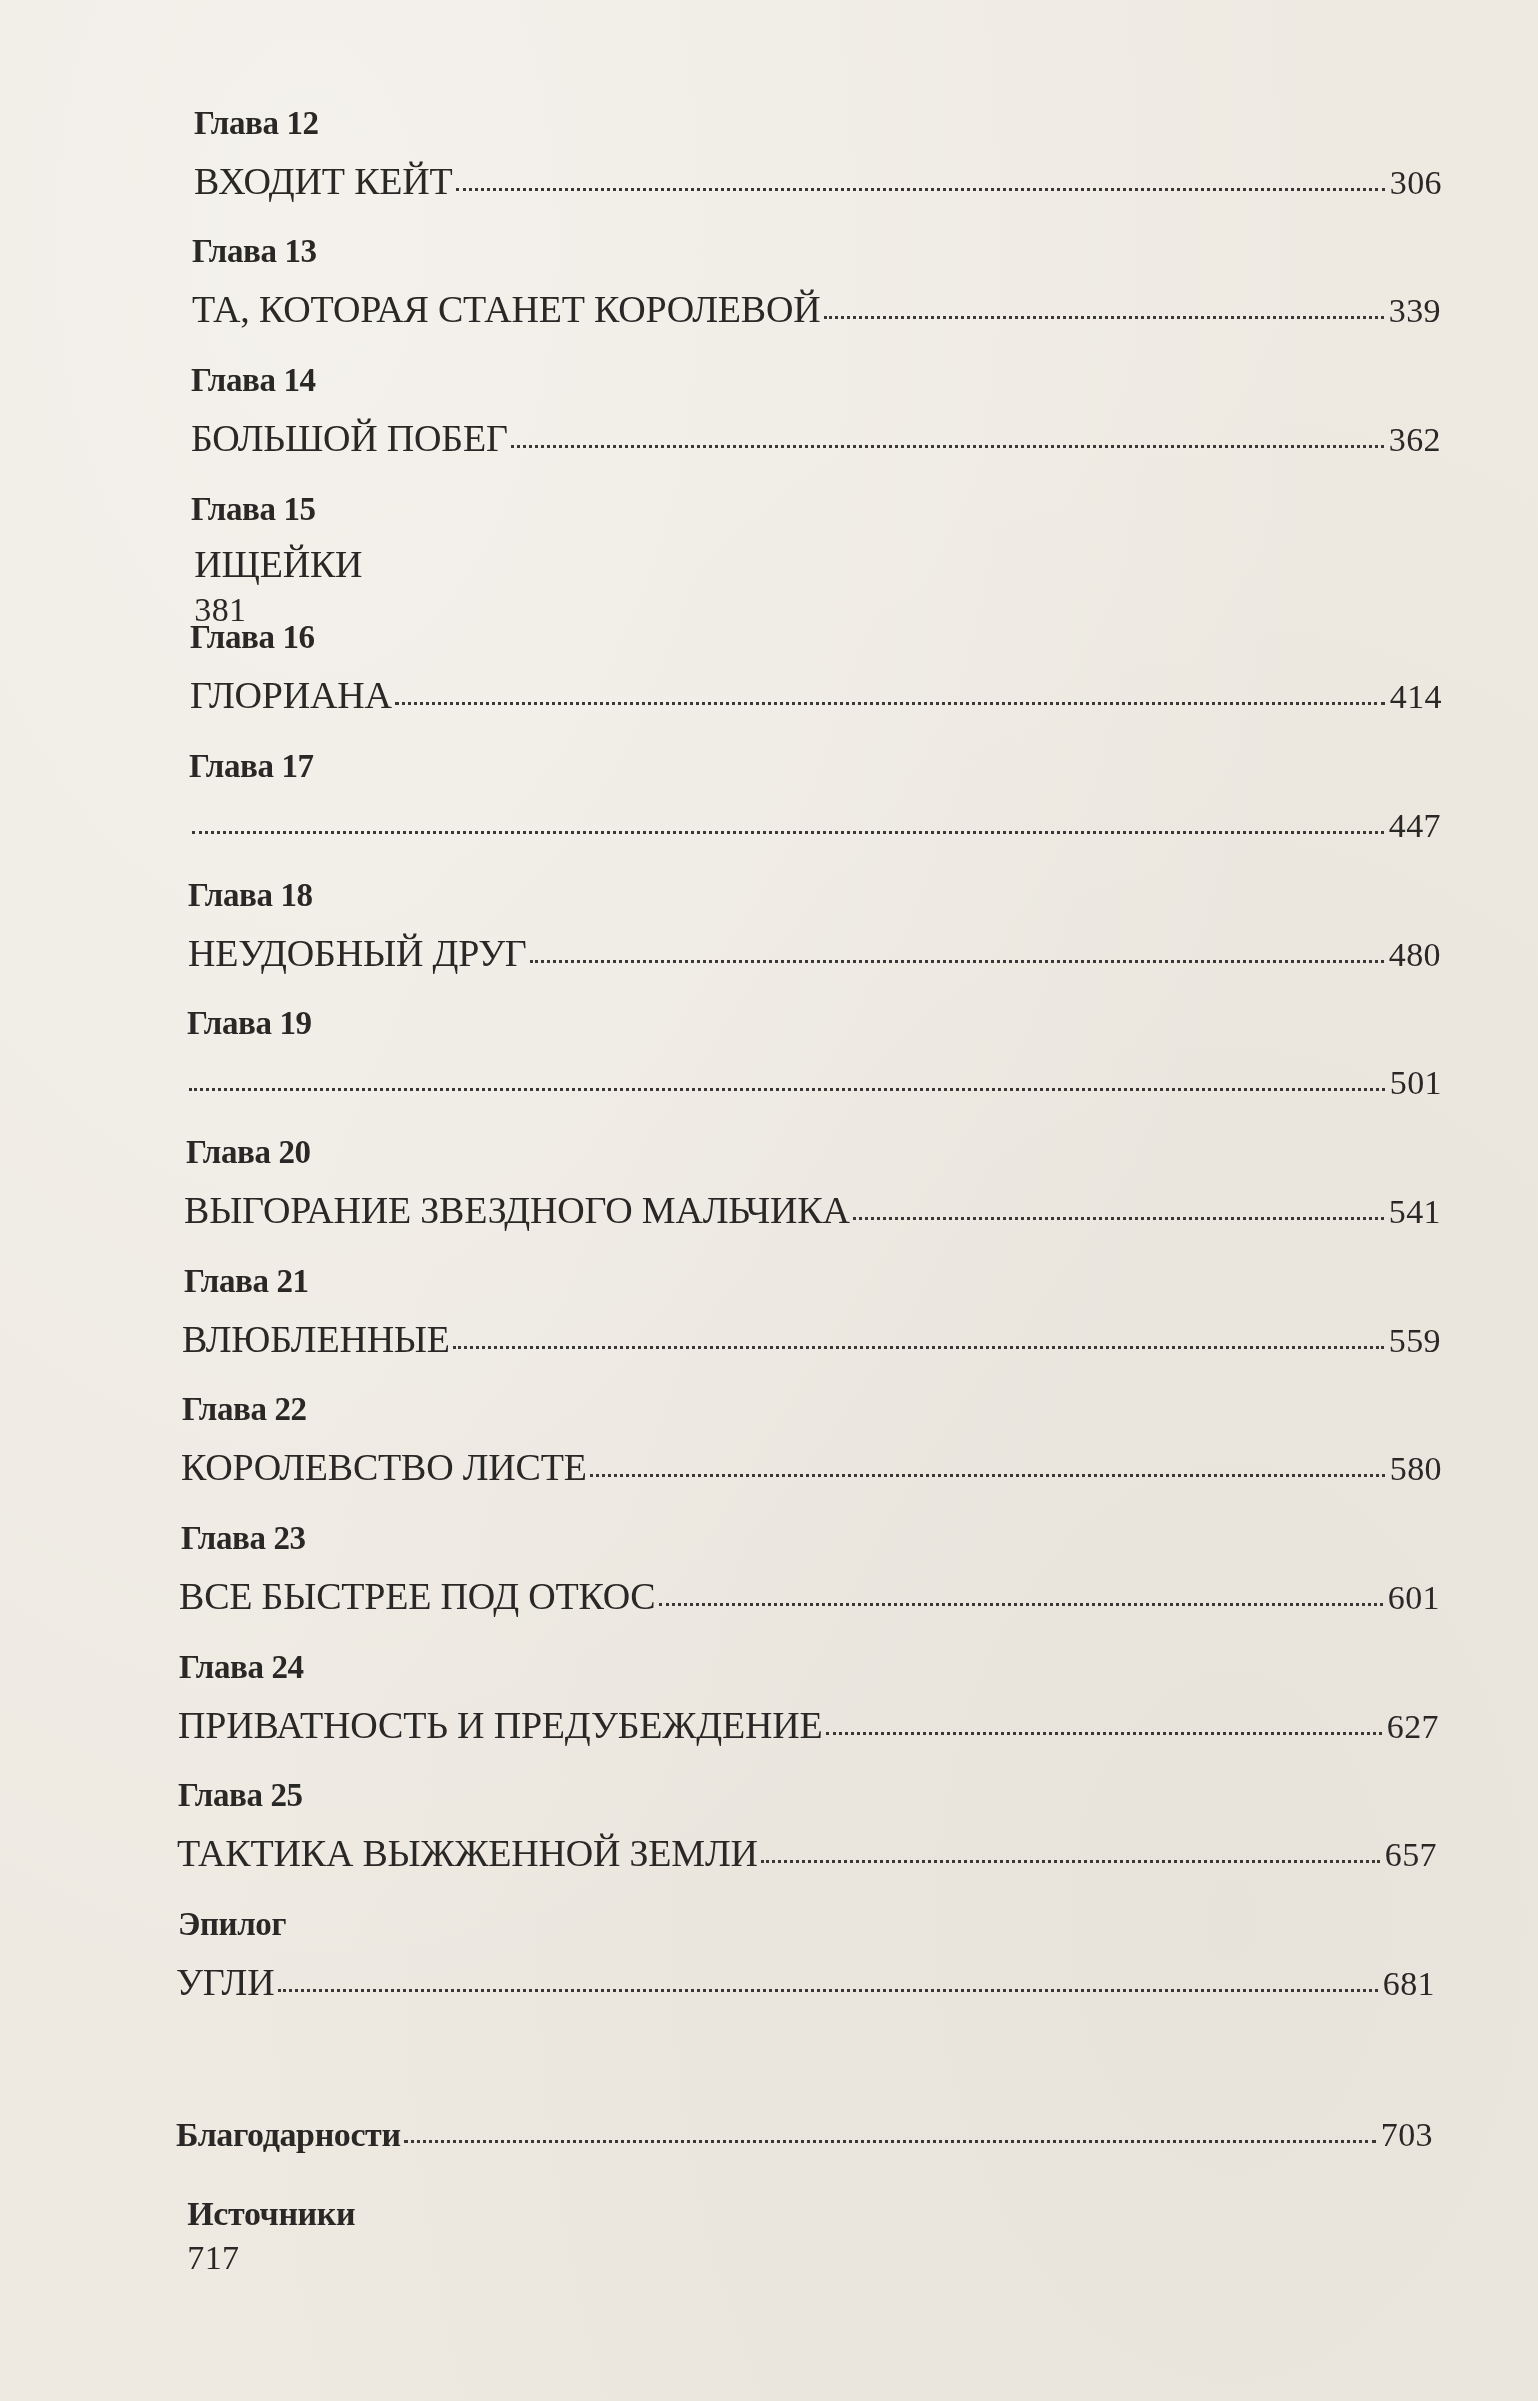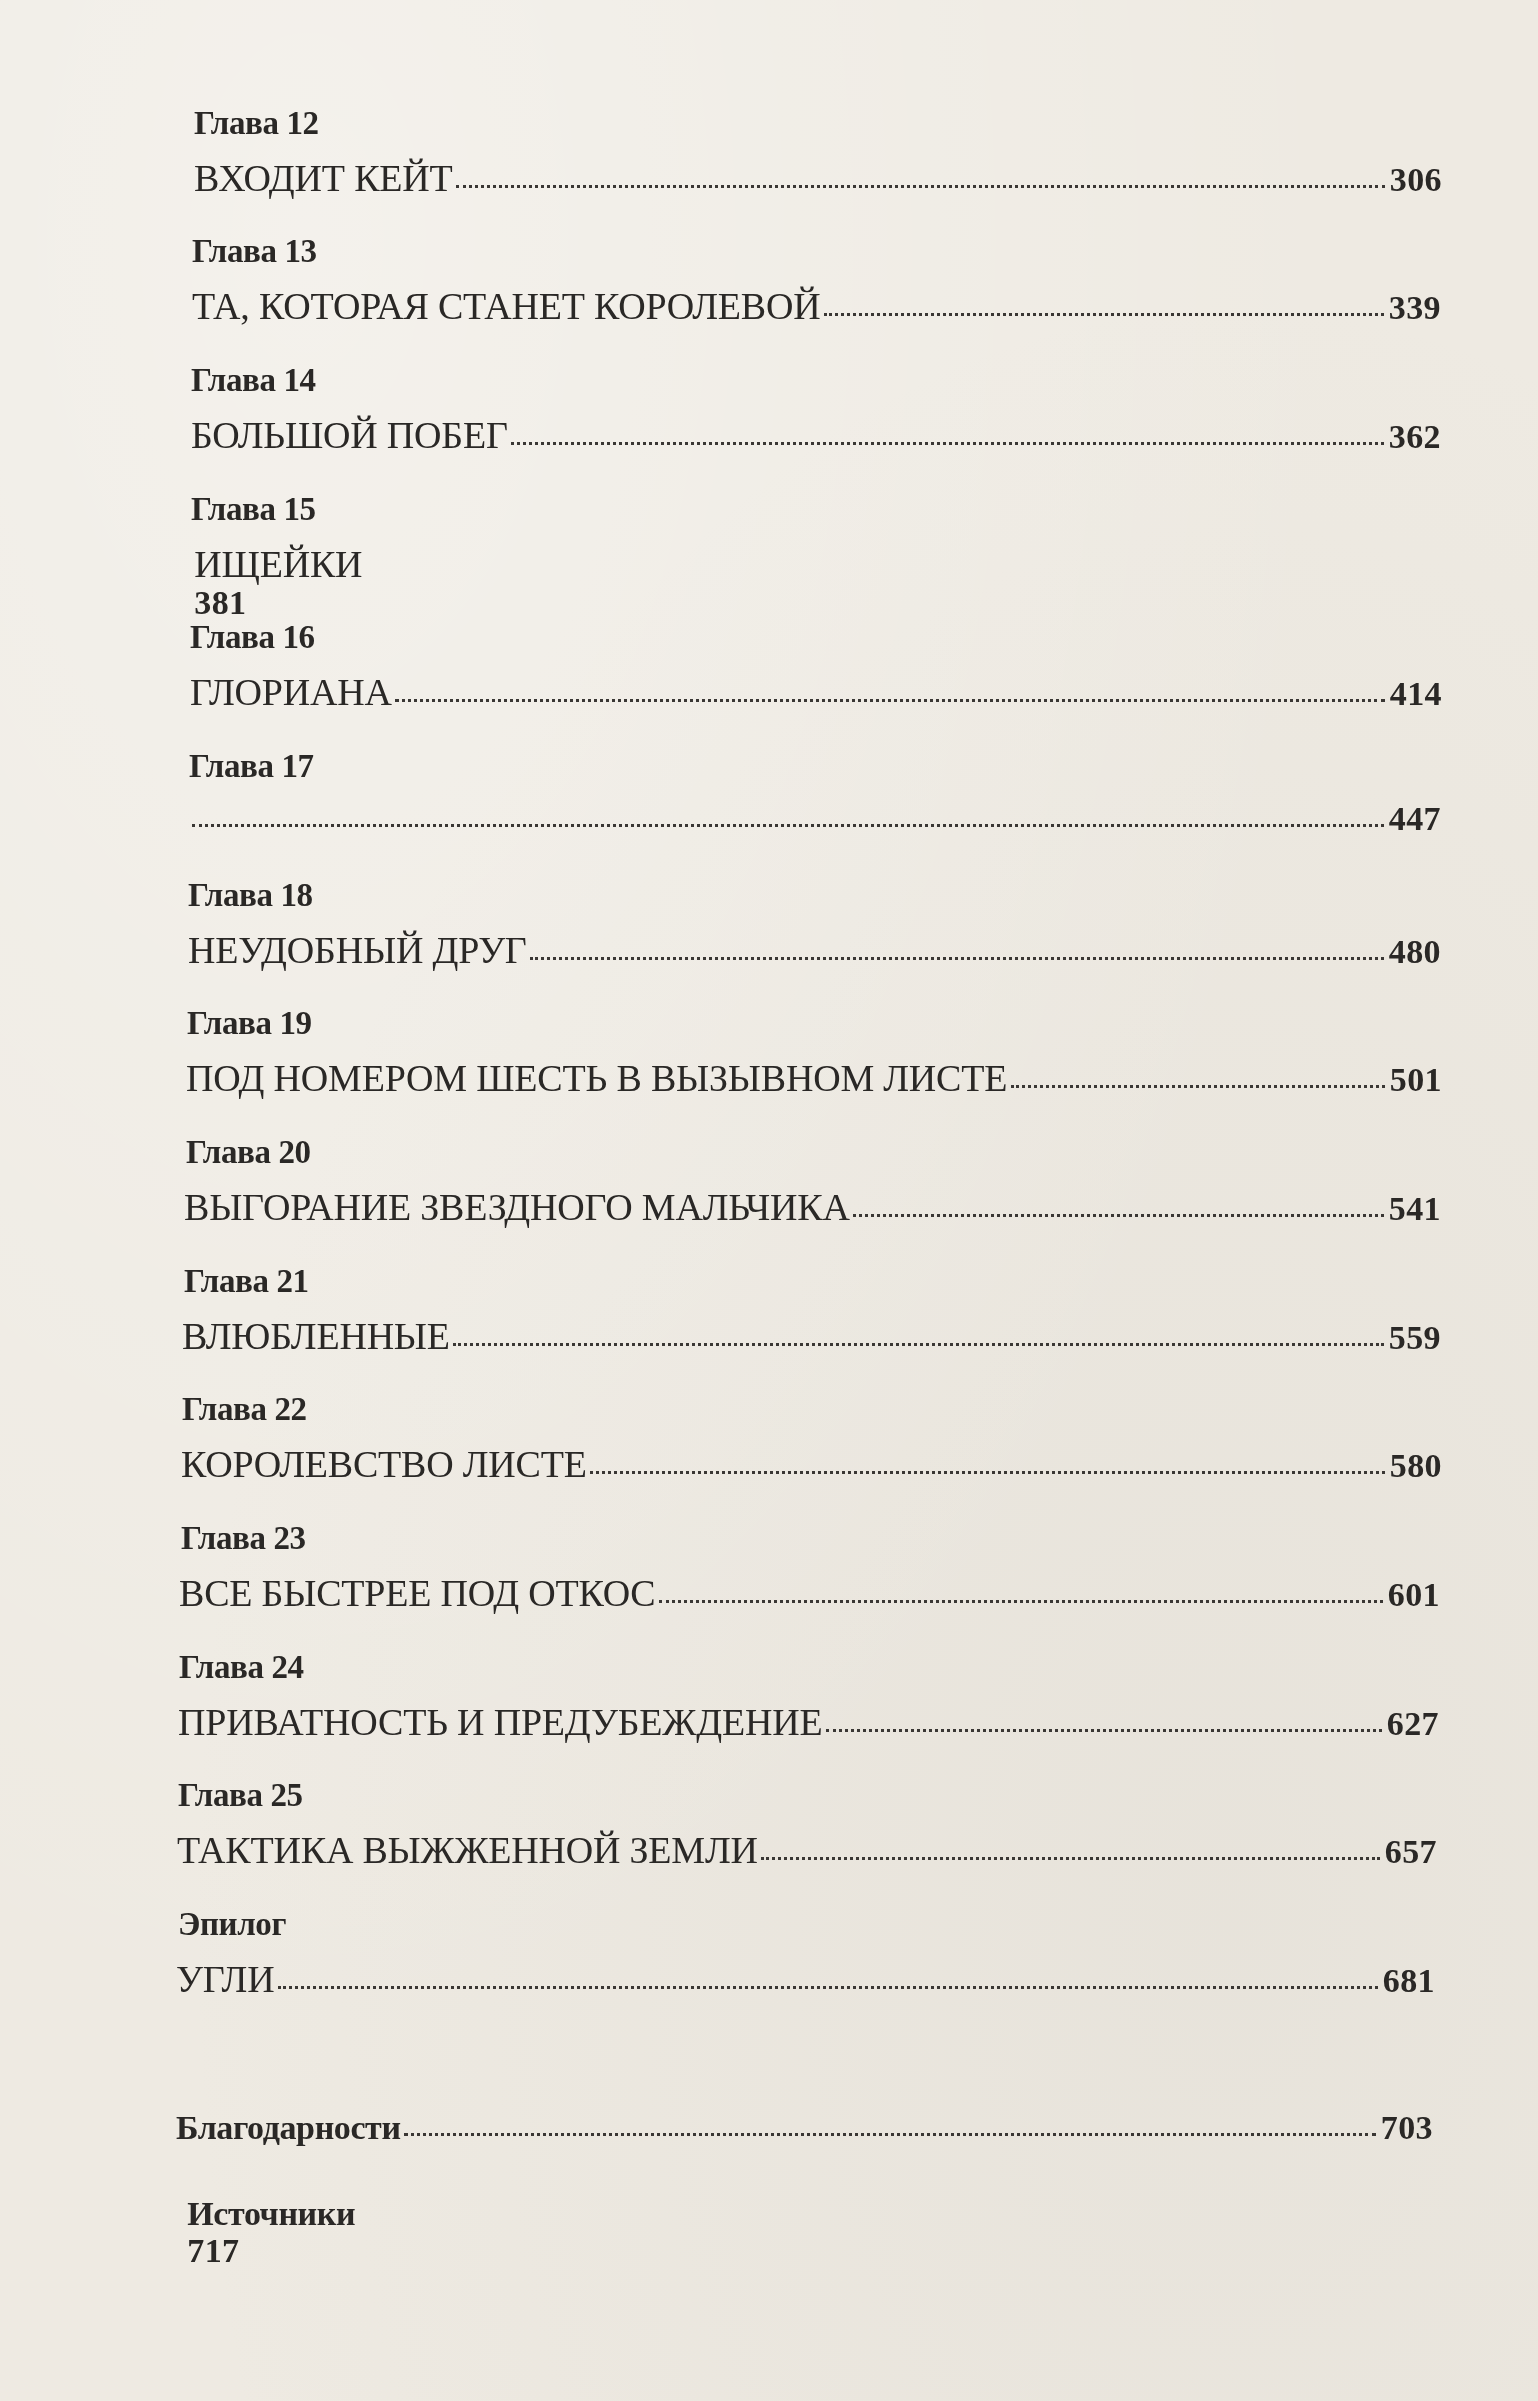--- a/index.html
+++ b/index.html
@@ -61,24 +61,25 @@
     .leader {
       flex: 1;
       margin: 0 4.9px 0 3.3px;
       border-bottom: 3.3px dotted #3a3734;
       height: 0;
       align-self: baseline;
       position: relative;
       top: -3.3px;
     }
     .page {
-      font-weight: bold;
+      font-weight: normal;
       font-size: 34px;
       line-height: 1;
       letter-spacing: 0.4px;
+      margin-top: 7px;
     }
   </style>
 </head>
 <body>
 
 <div class="paper"></div>
 
 <div class="toc">
 
   <div class="entry" style="top:0">
@@ -139,21 +140,20 @@
     <div class="line" style="left:188px;top:931px;width:1253px;">
       <span class="title">НЕУДОБНЫЙ ДРУГ</span>
       <span class="leader"></span>
       <span class="page">480</span>
     </div>
   </div>
 
   <div class="entry" style="top:0">
     <div class="chapter-label" style="left:187px;top:1007px;">Глава 19</div>
     <div class="line" style="left:186px;top:1059px;width:1256px;">
-      <span class="title">ПОД НОМЕРОМ ШЕСТЬ В ВЫЗЫВНОМ ЛИСТЕ</span>
       <span class="leader"></span>
       <span class="page">501</span>
     </div>
   </div>
 
   <div class="entry" style="top:0">
     <div class="chapter-label" style="left:186px;top:1136px;">Глава 20</div>
     <div class="line" style="left:184px;top:1188px;width:1257px;">
       <span class="title">ВЫГОРАНИЕ ЗВЕЗДНОГО МАЛЬЧИКА</span>
       <span class="leader"></span>

